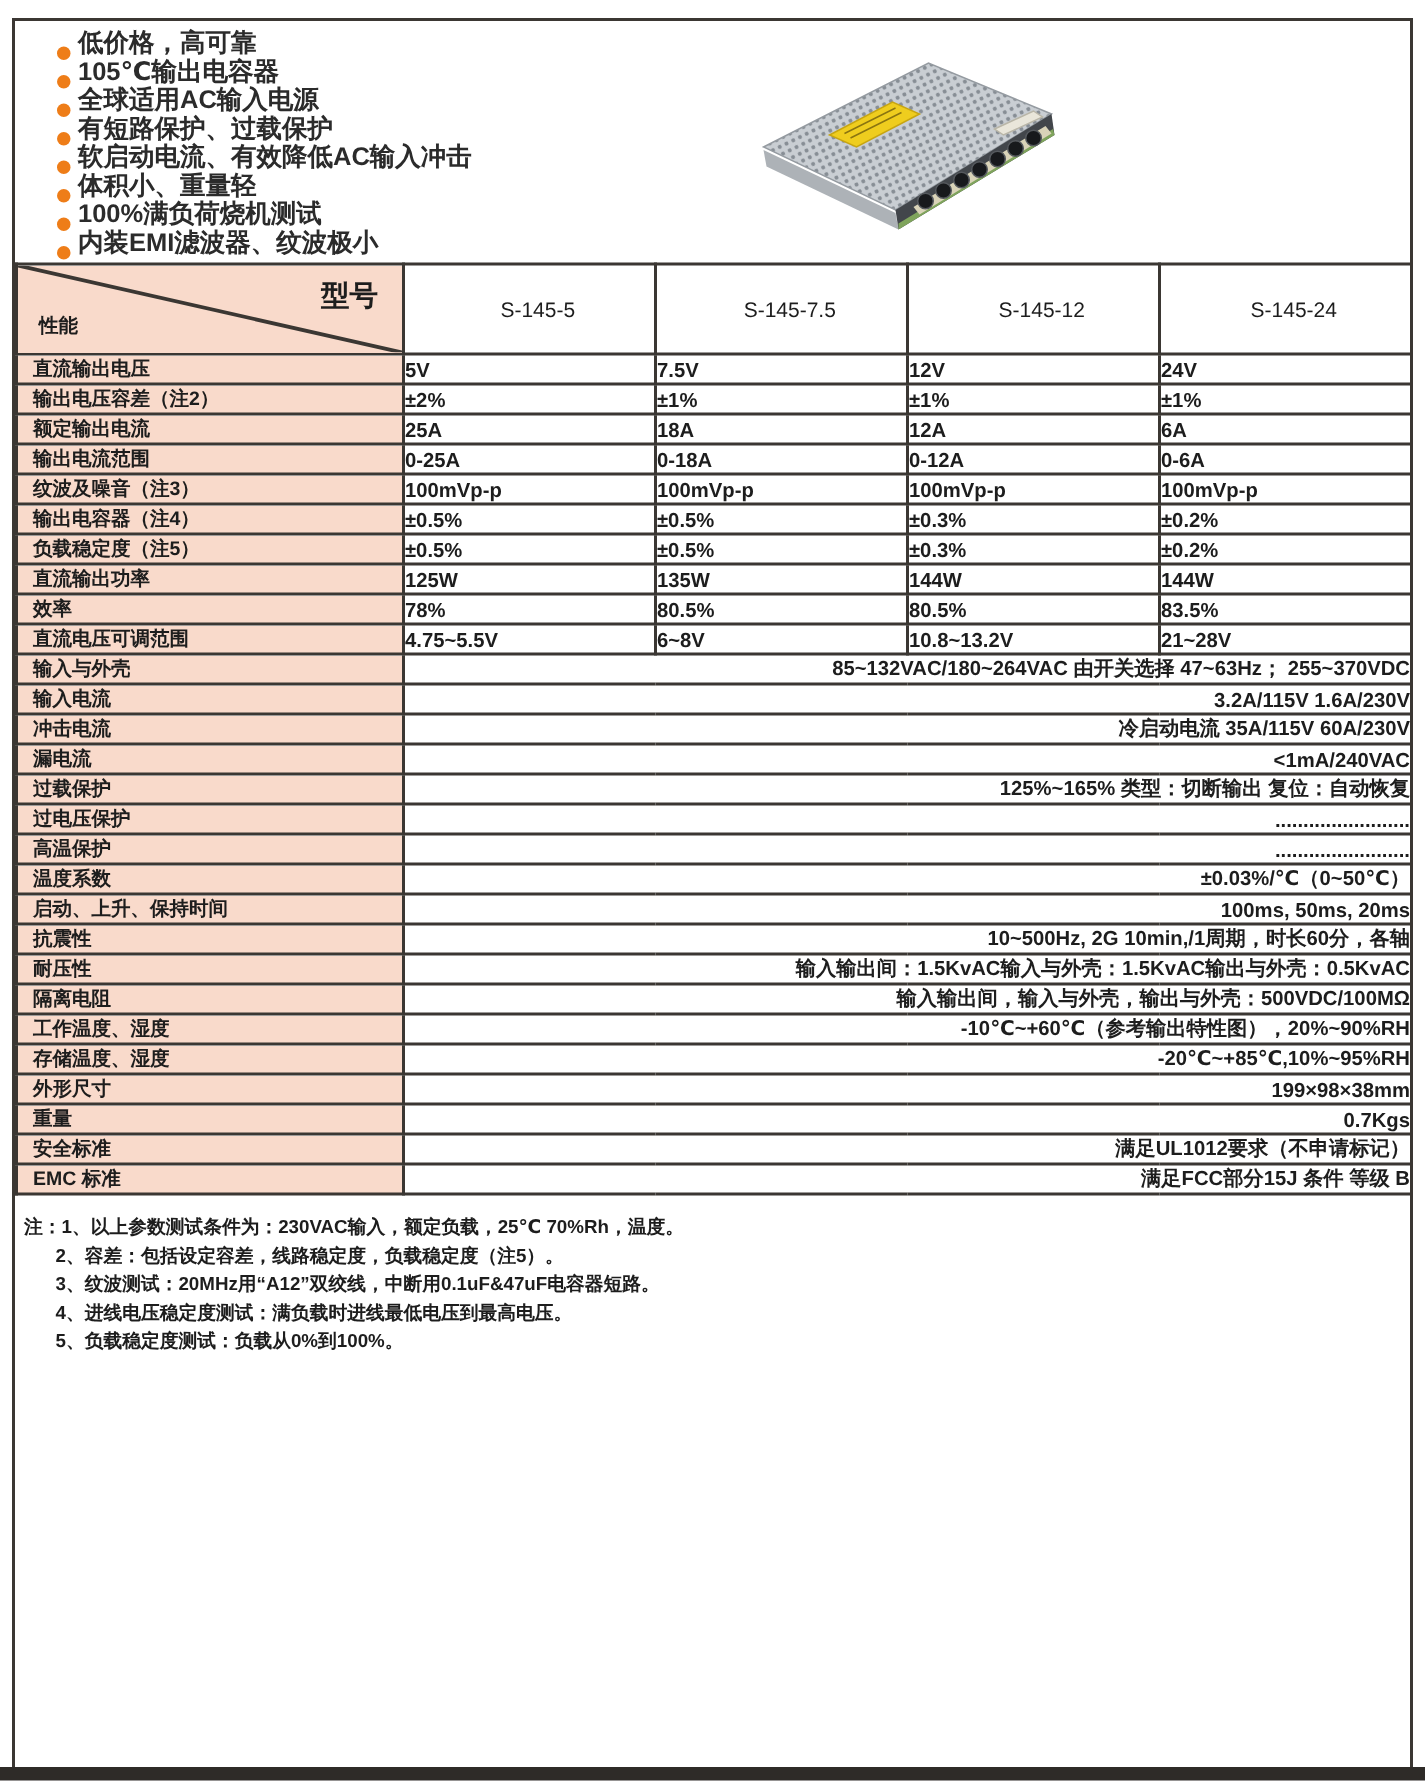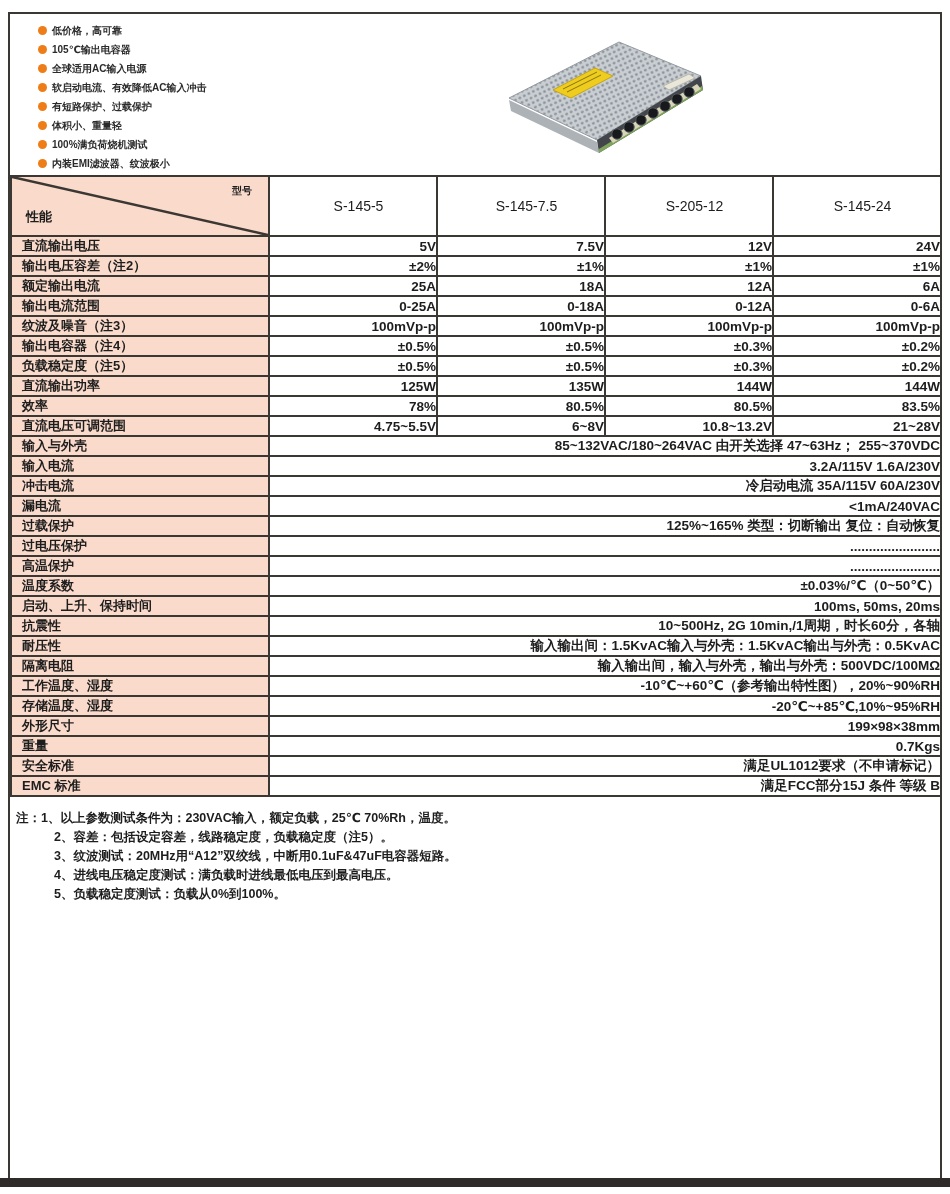--- a/index.html
+++ b/index.html
@@ -8,41 +8,41 @@
     font-family:"Liberation Sans","DejaVu Sans",sans-serif;
     color:#1d1d1d;-webkit-font-smoothing:antialiased;
   }
   .page{
     box-sizing:border-box;position:absolute;left:8px;top:12px;width:934px;height:1166px;
     border:2px solid #3b3733;border-bottom:0;background:#fff;overflow:hidden;
   }
   
   .top-section{position:relative;height:161px;}
   .features{list-style:none;margin:0;padding:7px 0 0 28px;}
-  .features li{display:flex;align-items:center;height:19px;font-size:10px;font-weight:700;color:#2b2b2b;}
+  .features li{display:flex;align-items:flex-end;height:19px;font-size:17px;font-weight:700;color:#2b2b2b;}
   .dot{width:9px;height:9px;border-radius:50%;background:#ee7d18;margin-right:5px;flex:0 0 auto;}
   .product-photo{position:absolute;left:487px;top:20px;width:207px;height:120px;}
   
   table.spec{border-collapse:collapse;table-layout:fixed;width:930px;margin:0;}
   table.spec th,table.spec td{border:2px solid #3b3733;overflow:hidden;white-space:nowrap;}
   thead th{height:56px;border-bottom:3px solid #3b3733;padding-left:12px;}
   tbody tr{height:14px;}
   .corner-cell{background:#f9dacb;position:relative;padding:0;}
   .corner-cell .diag{position:absolute;left:0;top:0;width:100%;height:100%;}
-  .corner-model{position:absolute;top:7px;right:16px;font-size:10px;font-weight:700;}
+  .corner-model{position:absolute;top:7px;right:16px;font-size:19px;font-weight:700;}
   .corner-perf{position:absolute;bottom:9px;left:14px;font-size:13px;font-weight:700;}
   th.model-cell{background:#ffffff;font-weight:400;font-size:14px;text-align:center;}
   th.label-cell{background:#f9dacb;font-size:13px;font-weight:700;text-align:left;padding:0 4px 0 10px;}
-  td.value-cell{font-size:13.5px;font-weight:700;text-align:right;padding:0;}
+  td.value-cell{font-size:13.5px;font-weight:700;text-align:left;padding:0;}
   td.full-value{text-align:right;padding-left:16px;}
   
   .notes{padding:12px 10px 0 6px;font-size:12.5px;font-weight:700;line-height:19px;color:#1d1d1d;}
   .note-first{display:flex;}
   .note-prefix{flex:0 0 auto;}
-  .note-rest{margin-left:38px;}
+  .note-rest{margin-left:21px;}
   
   .bottom-bar{position:absolute;left:0px;top:1178px;width:950px;height:9px;background:#2e2b28;}
 </style>
 </head>
 <body>
 
 <div class="page">
 
   <div class="top-section">
     <ul class="features" id="features">
@@ -53,25 +53,25 @@
         <li>
           <span class="dot"></span>
           <span>105℃输出电容器</span>
         </li>
         <li>
           <span class="dot"></span>
           <span>全球适用AC输入电源</span>
         </li>
         <li>
           <span class="dot"></span>
+          <span>有短路保护、过载保护</span>
+        </li>
+        <li>
+          <span class="dot"></span>
           <span>软启动电流、有效降低AC输入冲击</span>
-        </li>
-        <li>
-          <span class="dot"></span>
-          <span>有短路保护、过载保护</span>
         </li>
         <li>
           <span class="dot"></span>
           <span>体积小、重量轻</span>
         </li>
         <li>
           <span class="dot"></span>
           <span>100%满负荷烧机测试</span>
         </li>
         <li>
@@ -130,21 +130,21 @@
       <tr>
         <th class="corner-cell">
           <svg class="diag" viewBox="0 0 100 100" preserveAspectRatio="none">
             <line x1="0" y1="0" x2="100" y2="100" stroke="#3b3733" stroke-width="2.5" vector-effect="non-scaling-stroke"></line>
           </svg>
           <span class="corner-model">型号</span>
           <span class="corner-perf">性能</span>
         </th>
         <th class="model-cell">S-145-5</th>
         <th class="model-cell">S-145-7.5</th>
-        <th class="model-cell">S-205-12</th>
+        <th class="model-cell">S-145-12</th>
         <th class="model-cell">S-145-24</th>
       </tr>
     </thead>
     <tbody id="spec-body">
         <tr>
           <th class="label-cell">直流输出电压</th>
           <td class="value-cell">5V</td>
           <td class="value-cell">7.5V</td>
           <td class="value-cell">12V</td>
           <td class="value-cell">24V</td>

